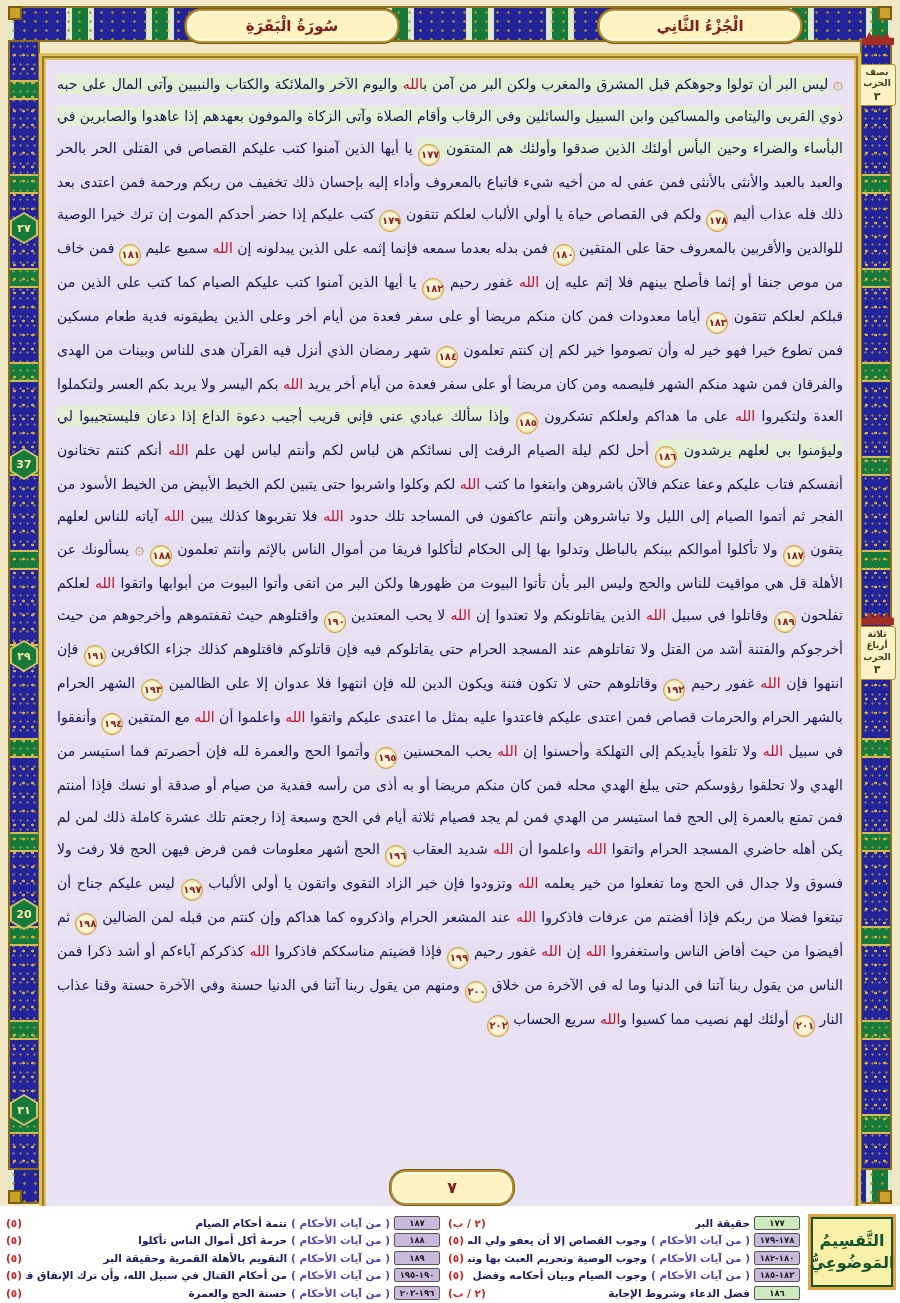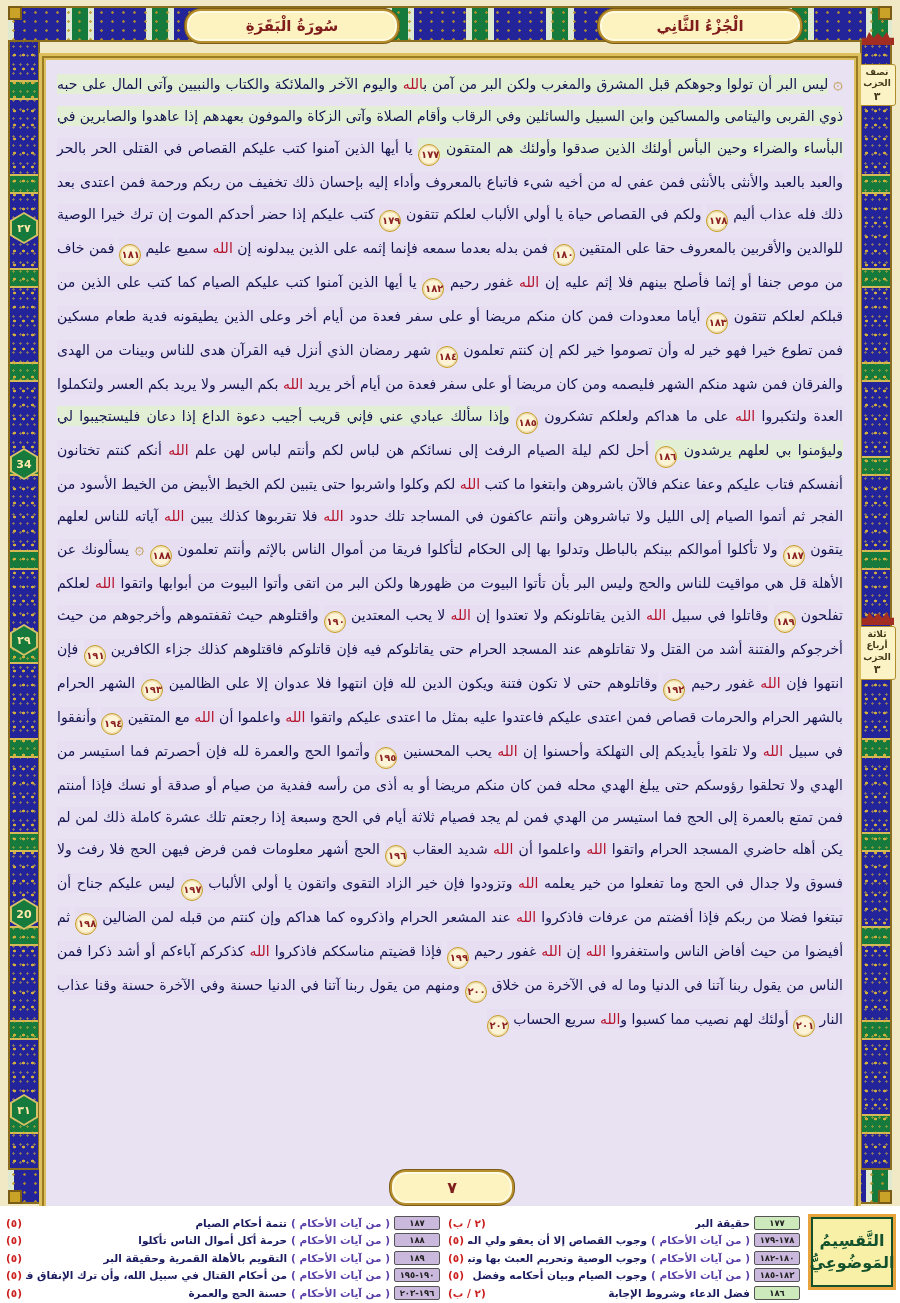--- a/index.html
+++ b/index.html
@@ -122,23 +122,23 @@
   <div class="tab" style="top:626px;">
     <span>ثلاثة أرباع</span>
     <span>الحزب</span>
     <span class="num">٣</span>
   </div>
 
   <div class="gem-outer" style="top:212px;">
     <div class="gem-inner">٢٧</div>
     </div>
   <div class="gem-outer" style="top:448px;">
-    <div class="gem-inner">34</div>
-    </div>
-  <div class="gem-outer" style="top:624px;">
+    <div class="gem-inner">37</div>
+    </div>
+  <div class="gem-outer" style="top:640px;">
     <div class="gem-inner">٢٩</div>
     </div>
   <div class="gem-outer" style="top:898px;">
     <div class="gem-inner">20</div>
     </div>
   <div class="gem-outer" style="top:1094px;">
     <div class="gem-inner">٣١</div>
     </div>
 
   <div class="notch" style="top:138px;"></div>

